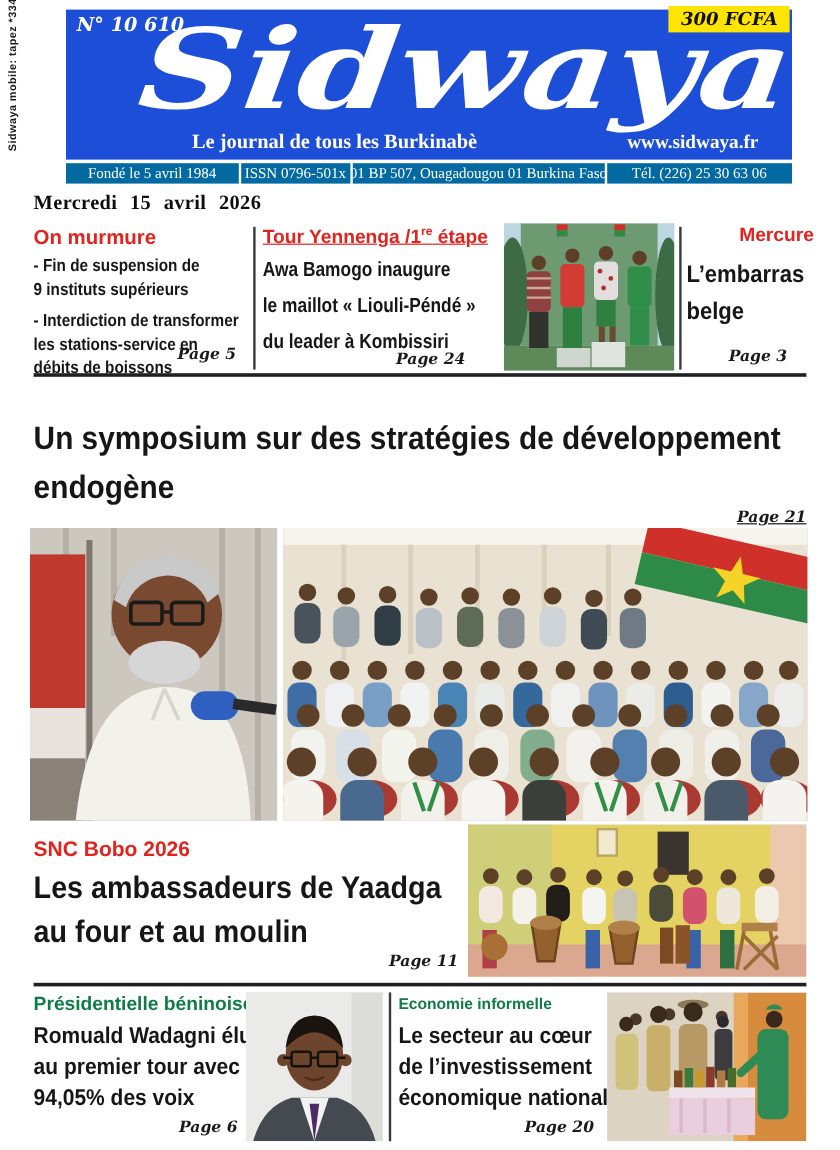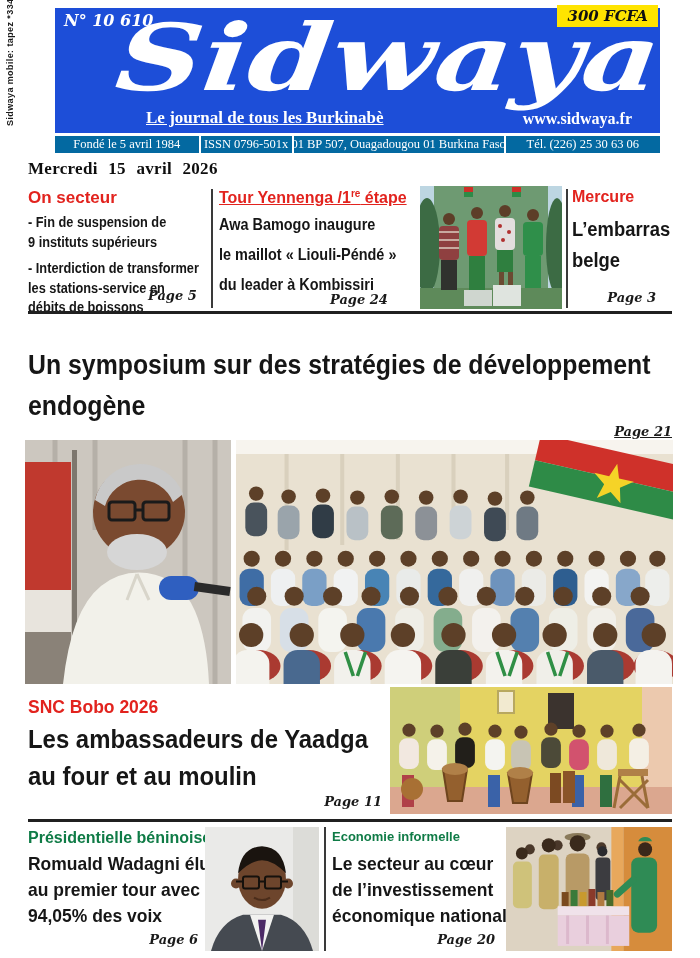--- a/index.html
+++ b/index.html
@@ -8,21 +8,21 @@
   .abs{position:absolute;}
   
   .vnote{position:absolute;left:5px;top:126px;transform-origin:0 0;transform:rotate(-90deg);
          font:bold 9px "Liberation Sans",sans-serif;letter-spacing:.4px;color:#1a1a1a;white-space:nowrap;}
   .masthead{position:absolute;left:55px;top:8px;width:605px;height:125px;background:#1d4ed8;}
   .issue{position:absolute;left:9px;top:3px;font:italic bold 16px "DejaVu Serif",serif;color:#fff;}
   .price{position:absolute;right:2px;top:-3px;background:#ffe400;color:#111;
          font:italic bold 15px "DejaVu Serif",serif;padding:2px 10px;}
   .logo{position:absolute;left:62px;top:2px;font:italic bold 92px "DejaVu Serif",serif;color:#fff;
         line-height:1.05;transform:scaleX(1.30) skewX(-5deg);transform-origin:0 50%;white-space:nowrap;}
-  .tagline{position:absolute;left:91px;bottom:5px;font:bold 17px "Liberation Serif",serif;color:#fff;text-decoration:underline;}
+  .tagline{position:absolute;left:105px;bottom:5px;font:bold 17px "Liberation Serif",serif;color:#fff;}
   .website{position:absolute;right:28px;bottom:5px;font:bold 16px "Liberation Serif",serif;color:#fff;margin-left:40px;}
   .infobar{position:absolute;left:55px;top:136px;width:605px;height:17px;display:flex;gap:2px;}
   .seg{background:#0369a1;color:#fff;font:12.5px "Liberation Serif",serif;display:flex;
        align-items:center;justify-content:center;white-space:nowrap;overflow:hidden;}
   .date{position:absolute;left:28px;top:159px;font:bold 17px "Liberation Serif",serif;
         color:#0e0e0e;word-spacing:6px;letter-spacing:.3px;}
   
   .kick{font-weight:bold;white-space:nowrap;}
   .red{color:#e2231e;}
   .green{color:#0f7b46;}
@@ -67,21 +67,21 @@
   <div class="infobar">
     <div class="seg" style="flex:145">Fondé le 5 avril 1984</div>
     <div class="seg" style="flex:92">ISSN 0796-501x</div>
     <div class="seg" style="flex:212">01 BP 507, Ouagadougou 01 Burkina Faso</div>
     <div class="seg" style="flex:156">Tél. (226) 25 30 63 06</div>
   </div>
 
   <div class="date">Mercredi 15 avril 2026</div>
 
   <div class="abs" style="left:28px;top:188px;width:182px;">
-    <div class="kick red" style="font-size:17px;">On secteur</div>
+    <div class="kick red" style="font-size:17px;">On murmure</div>
     <div class="mur cx88">
       <div>- Fin de suspension de</div>
       <div>9 instituts supérieurs</div>
       <div class="mt">- Interdiction de transformer</div>
       <div>les stations-service en</div>
       <div>débits de boissons</div>
     </div>
   </div>
   <div class="pageno" style="left:148px;top:288px;">Page 5</div>
 
@@ -129,21 +129,21 @@
       <rect x="103" y="36" width="20" height="34" rx="4" fill="#2f8f4a"></rect>
       <rect x="105" y="70" width="16" height="32" fill="#2f8f4a"></rect>
       <rect x="44" y="104" width="28" height="16" fill="#cfd6cf"></rect>
       <rect x="73" y="99" width="28" height="21" fill="#dfe4df"></rect>
     </svg>
   </div>
 
   <div class="vdiv" style="left:566px;top:189px;height:119px;"></div>
 
   <div class="abs" style="left:572px;top:188px;width:100px;">
-    <div class="kick red" style="font-size:16px;">Mercure</div>
+    <div class="kick red" style="font-size:16px;margin-left:44px;">Mercure</div>
     <div class="hl cx92" style="font-size:20px;line-height:31px;margin-top:8px;">
       <div>L’embarras</div>
       <div>belge</div>
     </div>
   </div>
   <div class="pageno tr" style="left:596px;top:290px;width:60px;">Page 3</div>
 
   <div class="hrule" style="top:311px;"></div>
 
   <div class="hl cx92" style="position:absolute;left:28px;top:345px;font-size:27px;line-height:41px;">

